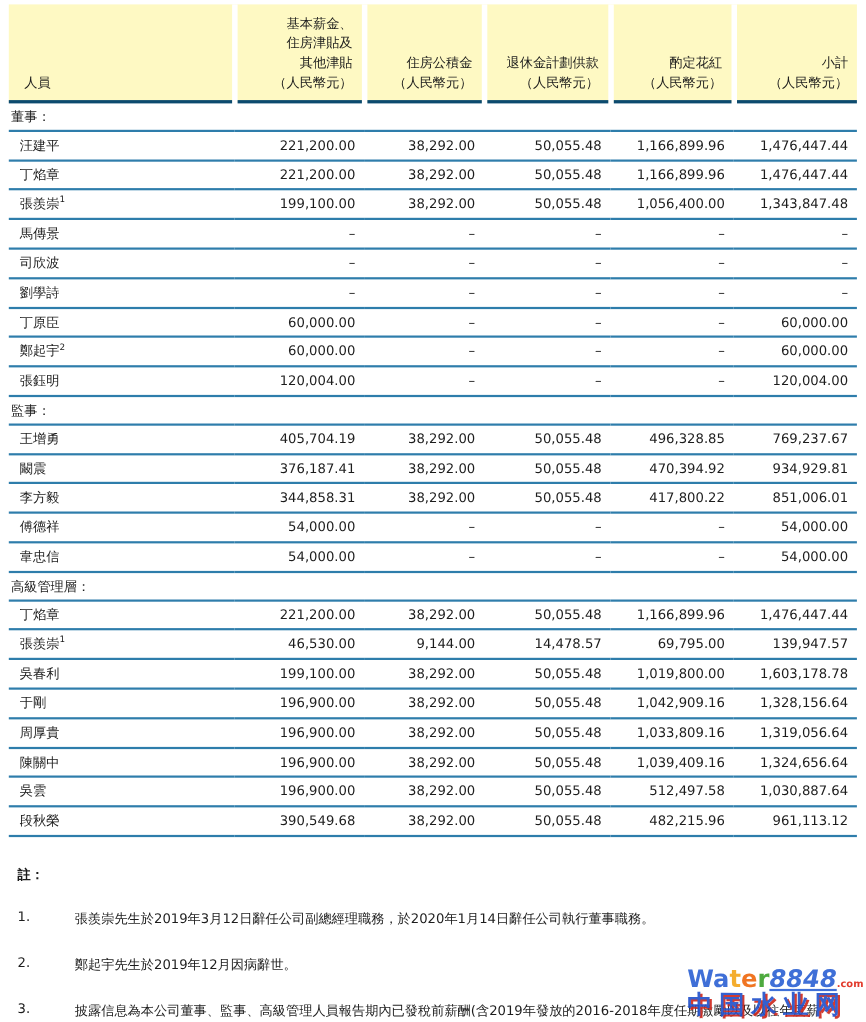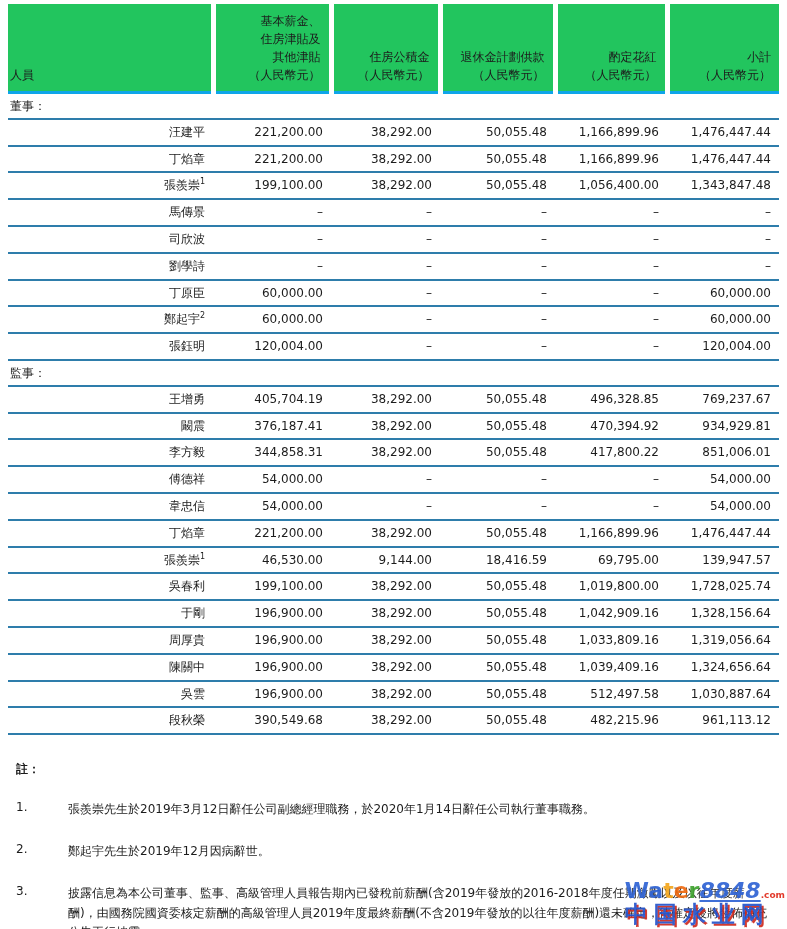--- a/index.html
+++ b/index.html
@@ -13,35 +13,35 @@
   .page { padding: 4px 8px 0 8px; }
 
   table.remuneration {
     width: 771px; border-collapse: collapse; table-layout: fixed;
     font-size: 12px;
   }
   col.c1 { width: 205px; } col.c2 { width: 118px; } col.c3 { width: 109px; }
   col.c4 { width: 115px; } col.c5 { width: 112px; } col.c6 { width: 112px; }
 
   thead th {
-    background: #22c55e;
+    background: #fef9c3;
     vertical-align: bottom; font-weight: normal;
     text-align: right; white-space: pre-line; line-height: 1.5;
     padding: 8px 8px 7px 0;
     border-left: 5px solid #ffffff;
-    border-bottom: 3px solid #0ea5e9;
-  }
-  thead th.first { border-left: none; text-align: left; padding-left: 2px; }
+    border-bottom: 3px solid #0c4a6e;
+  }
+  thead th.first { border-left: none; text-align: left; padding-left: 14px; }
 
   tbody td {
     border-bottom: 2px solid #2e7dab;
     padding: 6px 8px 5px 0; text-align: right;
     line-height: 1.15;
   }
-  tbody td.name { text-align: right; padding-left: 10px; }
+  tbody td.name { text-align: left; padding-left: 10px; }
   tr.section td {
     font-weight: normal; text-align: left;
     padding: 6px 2px 4px 2px;
   }
   sup { font-size: 8px; vertical-align: super; line-height: 0; }
 
   .notes { margin-top: 26px; padding: 0 8px; font-size: 12px; }
   .notes-label { font-weight: bold; }
   .note { display: flex; margin-top: 22px; }
   .note .n { flex: 0 0 52px; }
@@ -208,44 +208,47 @@
       </tr>
       <tr>
         <td class="name"><span>韋忠信</span></td>
         <td>54,000.00</td>
         <td>–</td>
         <td>–</td>
         <td>–</td>
         <td>54,000.00</td>
       </tr>
 
+      <tr class="section">
+          <td colspan="6">高級管理層：</td>
+        </tr>
 
       <tr>
         <td class="name"><span>丁焰章</span></td>
         <td>221,200.00</td>
         <td>38,292.00</td>
         <td>50,055.48</td>
         <td>1,166,899.96</td>
         <td>1,476,447.44</td>
       </tr>
       <tr>
         <td class="name"><span>張羨崇</span><sup>1</sup></td>
         <td>46,530.00</td>
         <td>9,144.00</td>
-        <td>18,416.59</td>
+        <td>14,478.57</td>
         <td>69,795.00</td>
         <td>139,947.57</td>
       </tr>
       <tr>
         <td class="name"><span>吳春利</span></td>
         <td>199,100.00</td>
         <td>38,292.00</td>
         <td>50,055.48</td>
         <td>1,019,800.00</td>
-        <td>1,728,025.74</td>
+        <td>1,603,178.78</td>
       </tr>
       <tr>
         <td class="name"><span>于剛</span></td>
         <td>196,900.00</td>
         <td>38,292.00</td>
         <td>50,055.48</td>
         <td>1,042,909.16</td>
         <td>1,328,156.64</td>
       </tr>
       <tr>

